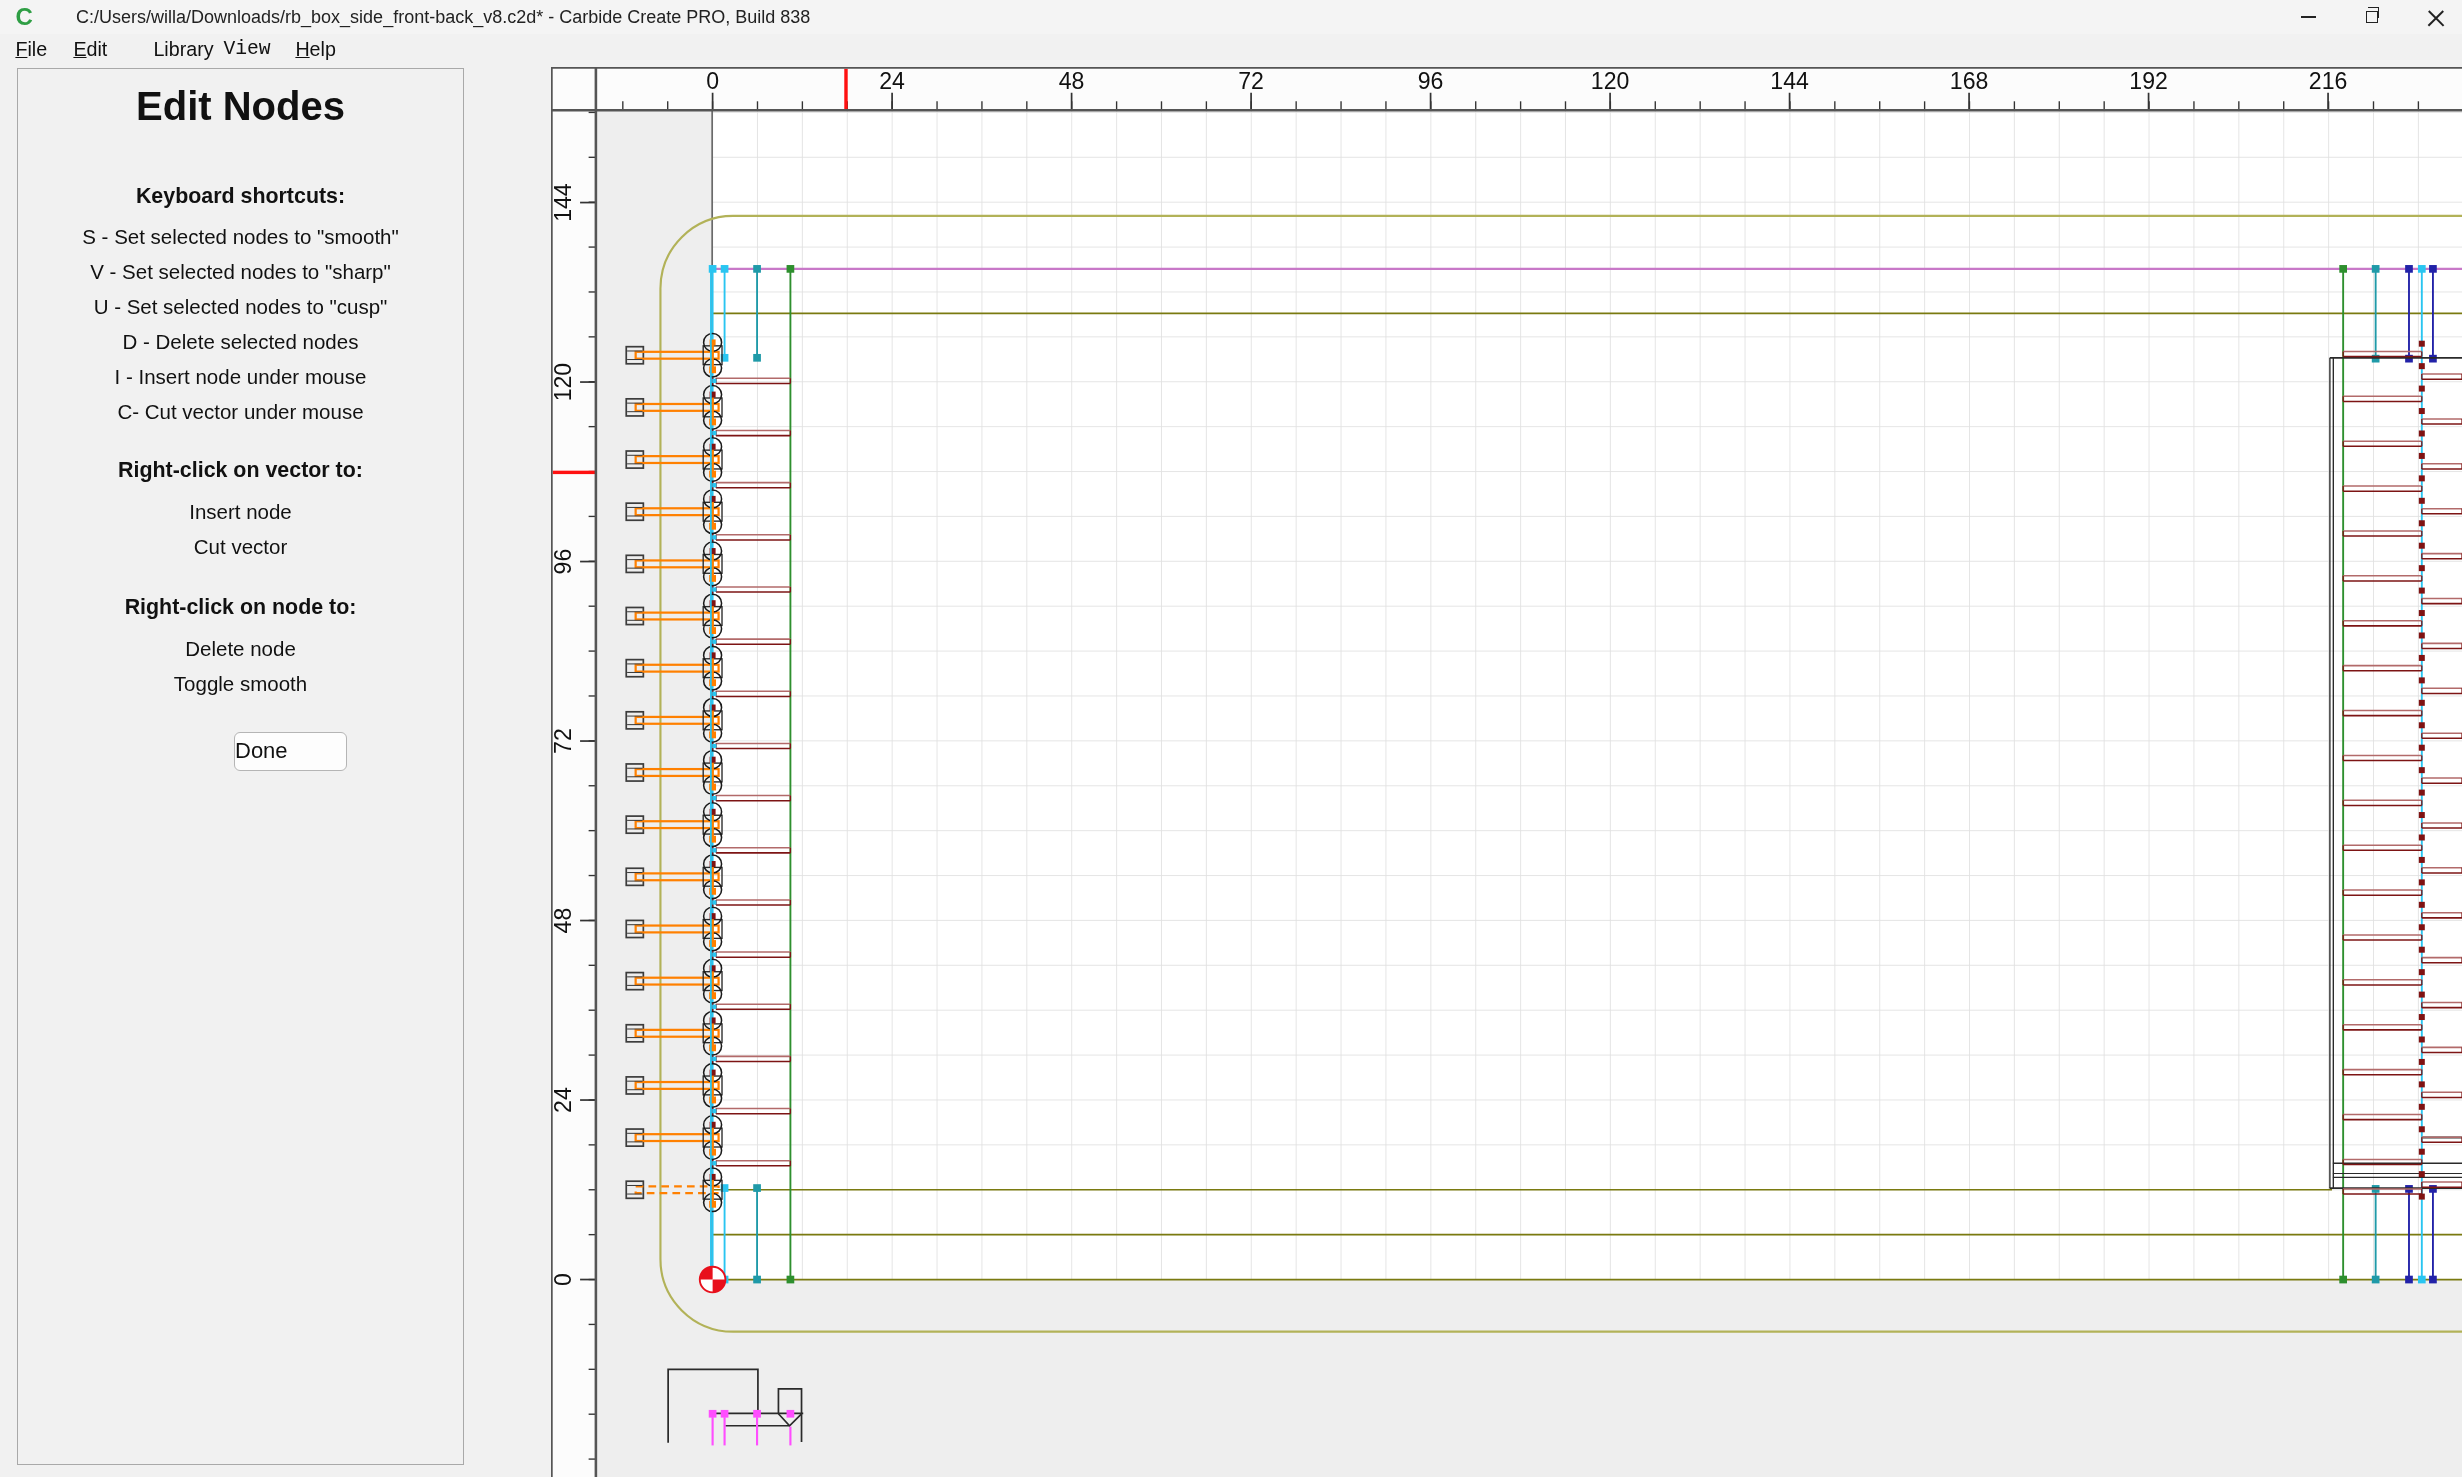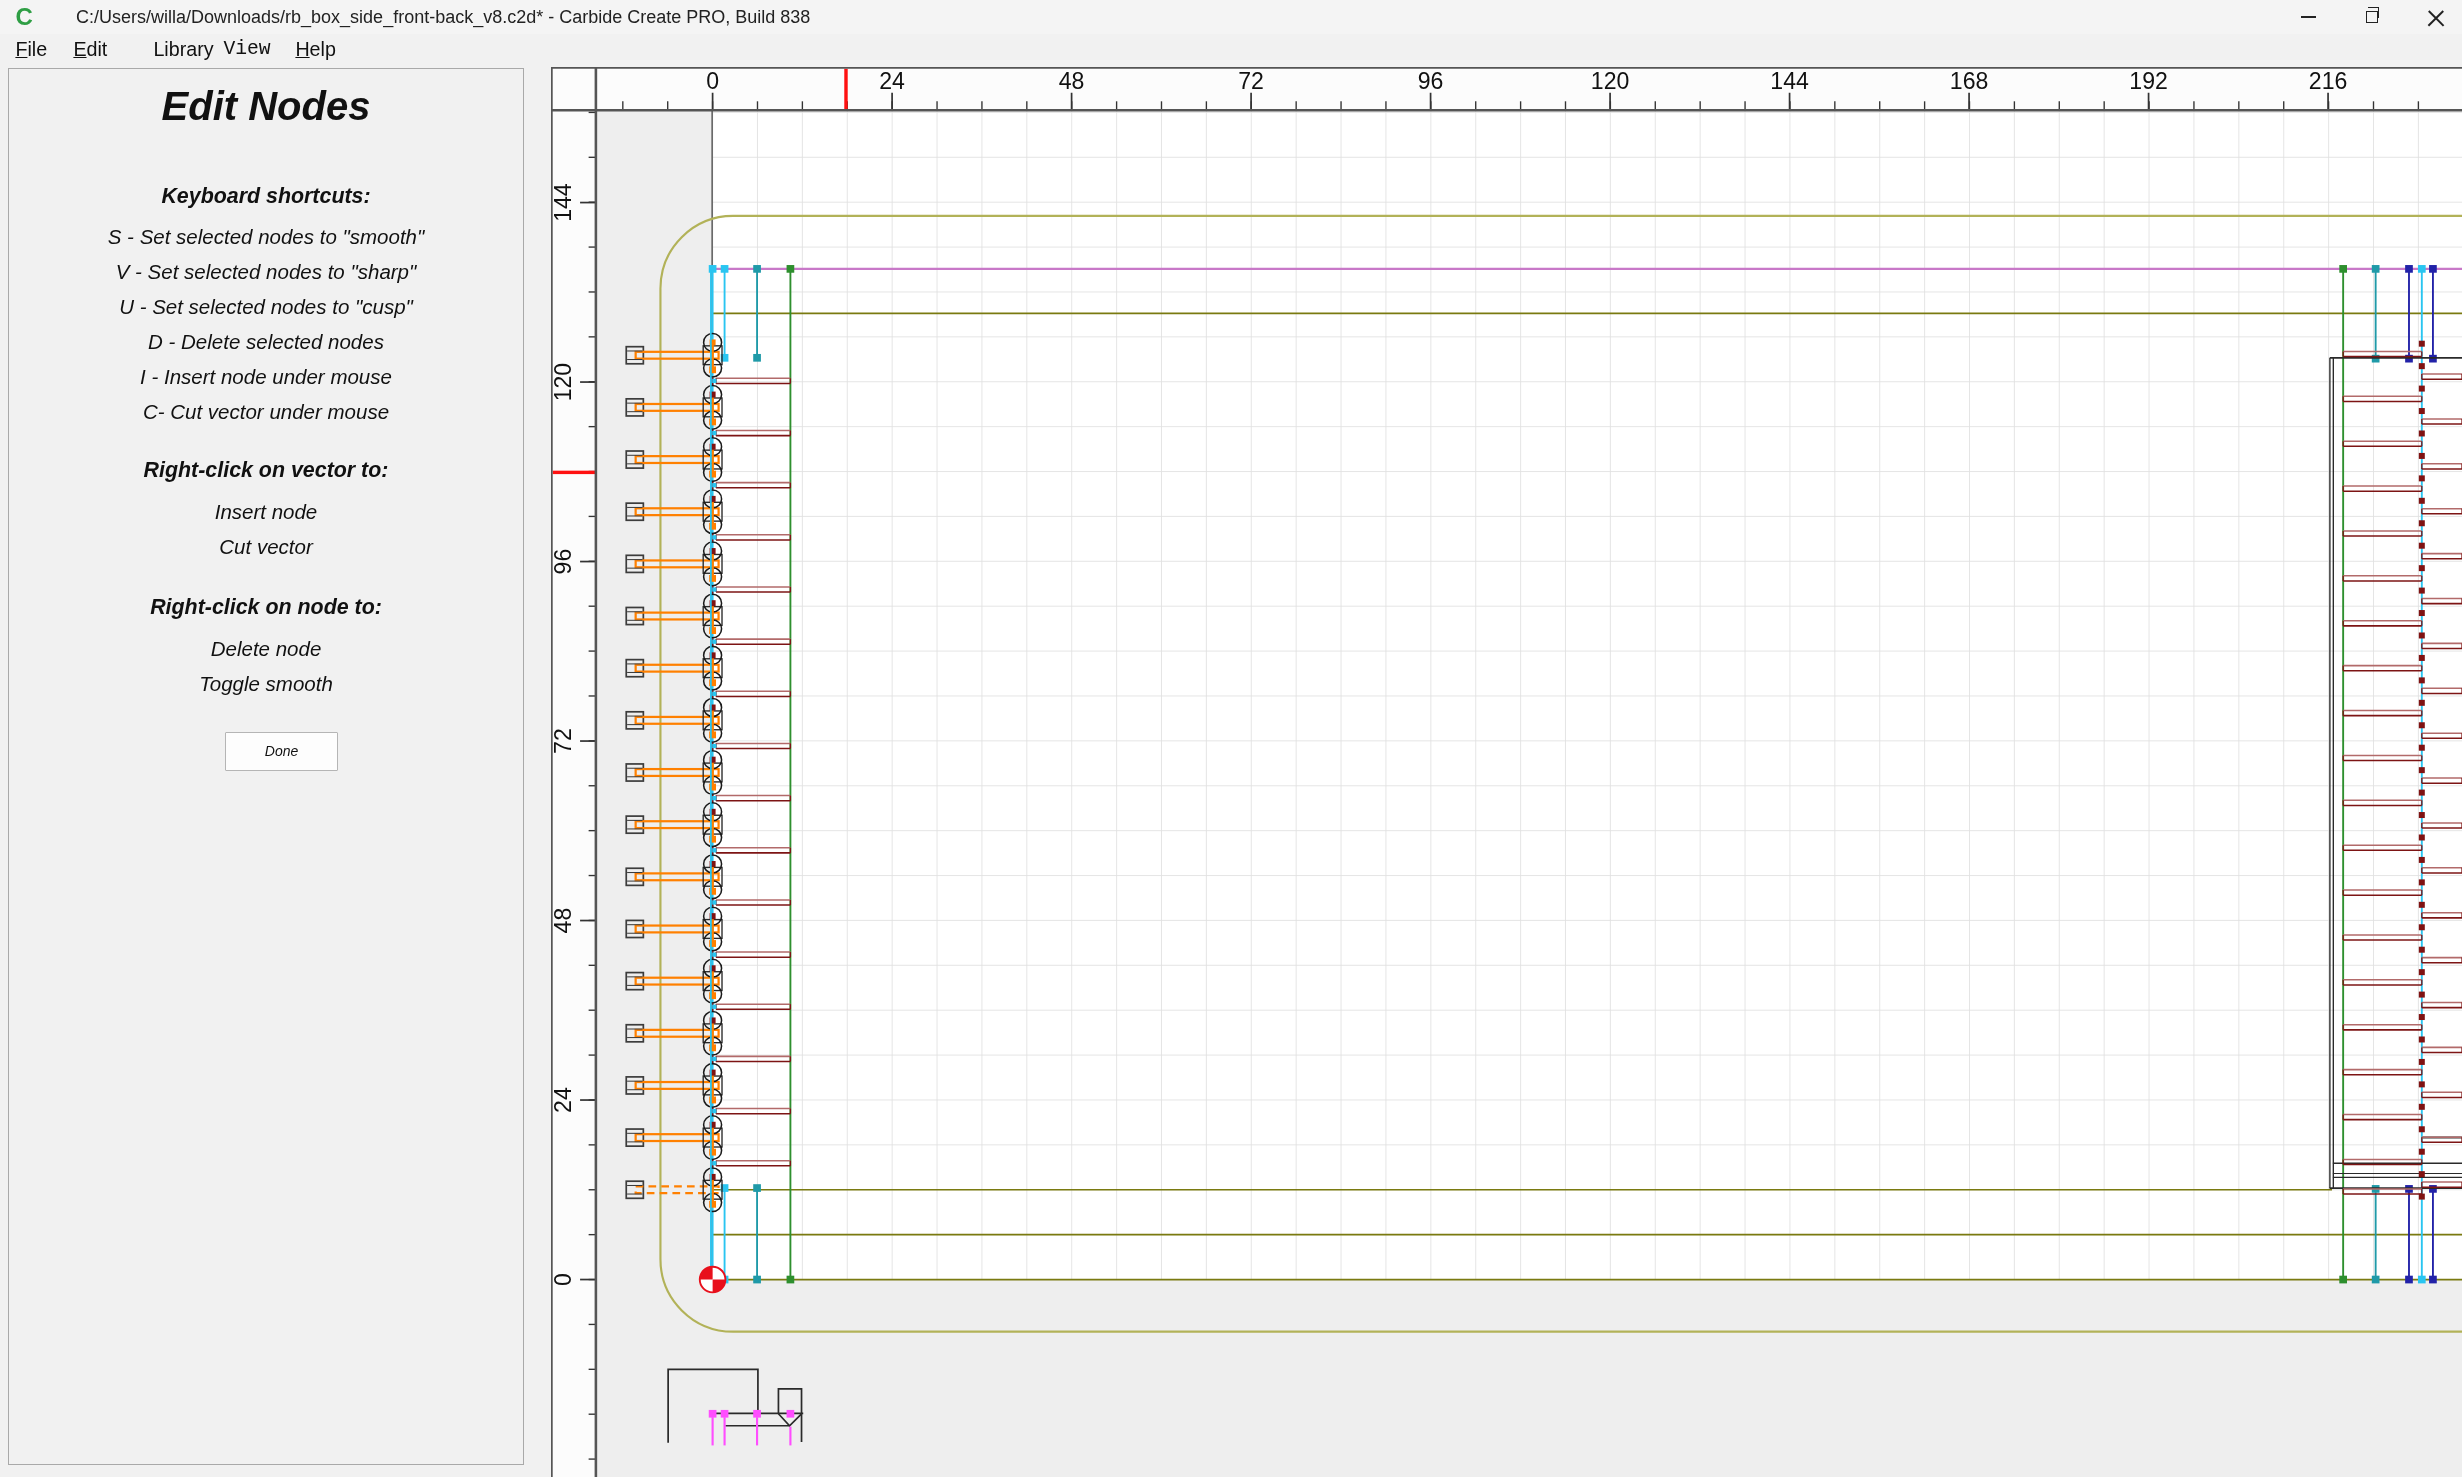--- a/index.html
+++ b/index.html
@@ -20,30 +20,30 @@
   .glyph-close { position:relative; width:17px; height:17px; }
   .glyph-close:before, .glyph-close:after { content:""; position:absolute; left:7.7px; top:-0.9px;
     width:2.1px; height:20.5px; background:#222; }
   .glyph-close:before { transform:rotate(45deg); } .glyph-close:after { transform:rotate(-45deg); }
 
   #menubar { position:absolute; left:0; top:34px; width:2462px; height:32.5px; background:#f1f1f1; }
   .menu-item { position:absolute; top:0; height:32.5px; line-height:31px; font-size:19.7px; color:#111; padding:0 3.4px; }
   .menu-item u { text-decoration:underline; }
 
   
-  #panel { position:absolute; left:8px; top:68px; width:516px; height:1397px;
-    background:#f1f1f1; border:1.7px solid #a9a9a9;font-style:italic; }
+  #panel { position:absolute; left:17px; top:68px; width:447px; height:1397px;
+    background:#f1f1f1; border:1.7px solid #a9a9a9; }
   #panel .ptitle { position:absolute; left:0; top:15.4px; width:100%; text-align:center;
     font-size:40px; font-weight:bold; }
   .phead { position:absolute; left:0; width:100%; text-align:center; font-size:21.4px; font-weight:bold; }
   .plines { position:absolute; left:0; width:100%; text-align:center; font-size:20.5px; }
   .plines div { height:35px; line-height:35px; }
   #done-btn { position:absolute; left:216px; top:663px; width:113px; height:39px;
-    background:#fdfdfd; border:1.7px solid #b5b5b5; border-radius:1px;
-    font-size:14px; text-align:center; line-height:36px; }
+    background:#fdfdfd; border:1.7px solid #b5b5b5; border-radius:6px;
+    font-size:22px; text-align:left; line-height:36px; }
 
   
   #canvas-wrap { position:absolute; left:551px; top:67px; width:1911px; height:1411px; }
   svg text { font-family:"Liberation Sans", sans-serif; }
 </style>
 </head>
 <body>
 
 <div id="titlebar">
   <div id="app-logo">C</div>

